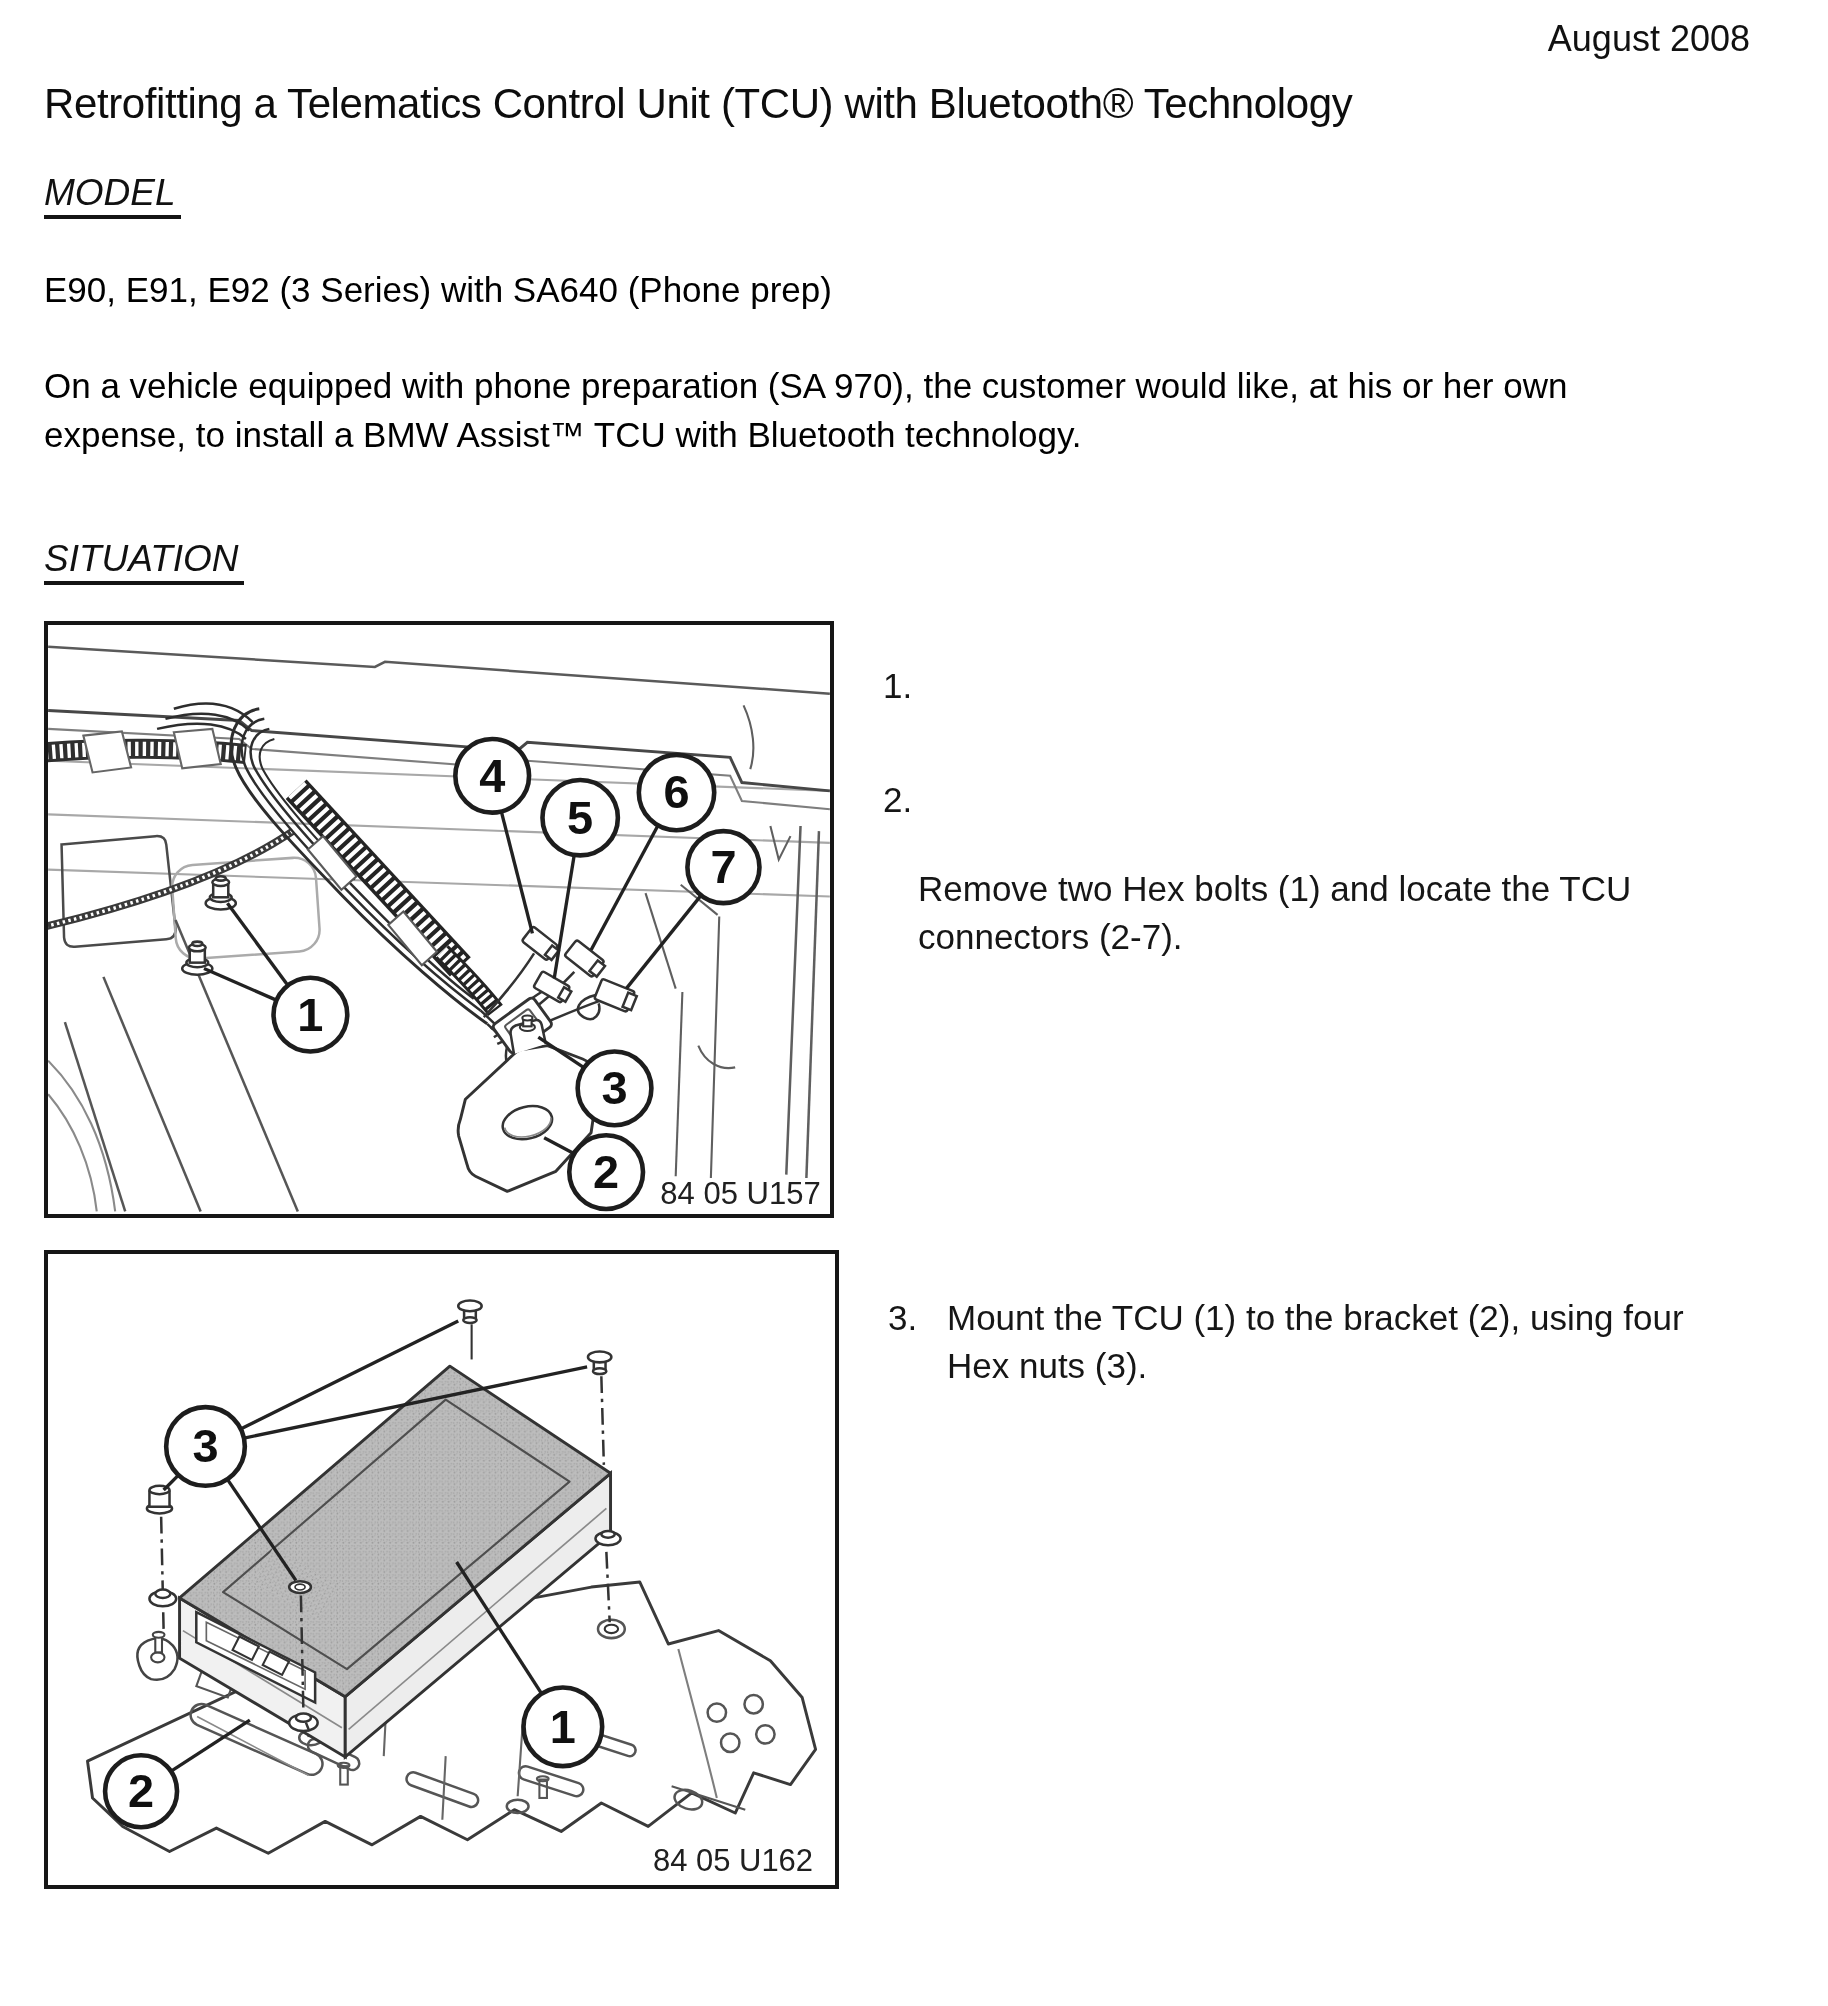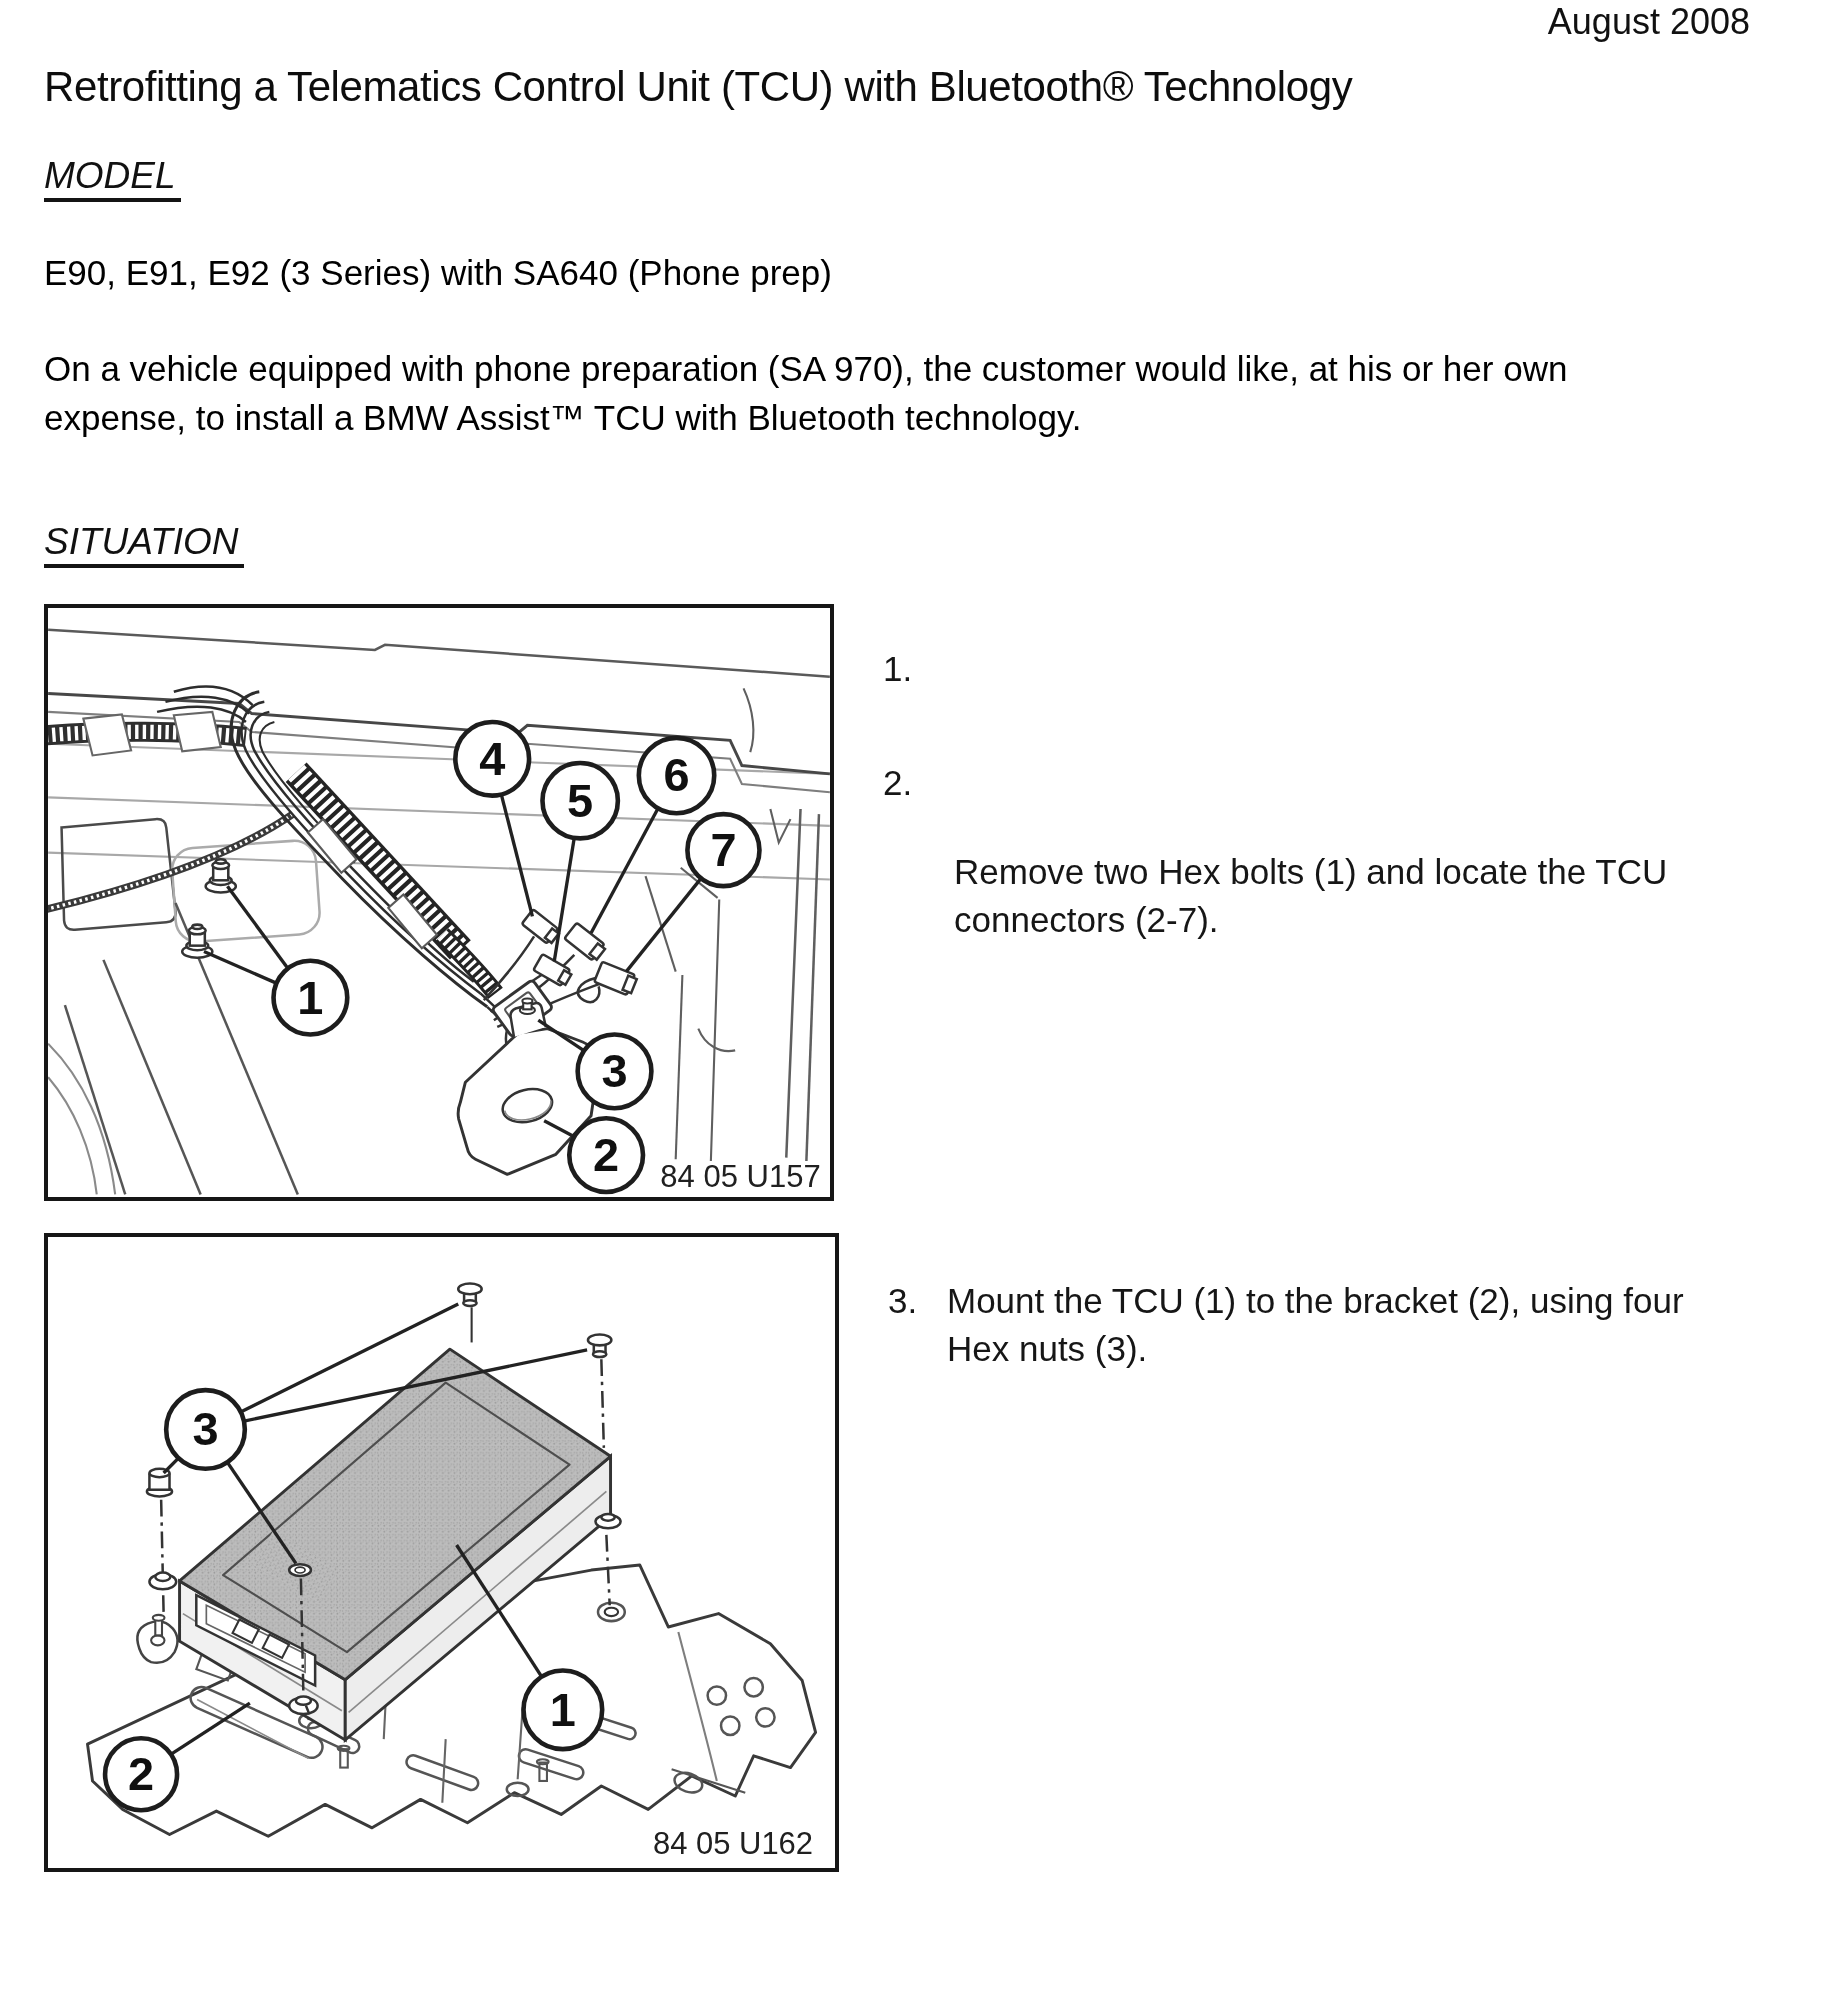--- a/index.html
+++ b/index.html
@@ -2,21 +2,21 @@
 <html style="font-size:13.6px"><head>
 <meta charset="utf-8">
 <style>
   * { margin:0; padding:0; box-sizing:border-box; }
   html,body { background:#ffffff; }
   body {
     width:1828px; height:2006px;
     font-family:"Liberation Sans","DejaVu Sans",sans-serif;
     color:#1c1c1c;
   }
-  .page { width:1784px; height:2006px; padding:2px 34px 0 44px; overflow:hidden; }
+  .page { width:1784px; height:2006px; padding:19px 34px 0 44px; overflow:hidden; }
 
   .doc-date { font-size:36px; line-height:1.1; text-align:right; color:#111; }
   .doc-title { font-size:42px; font-weight:normal; margin-top:21px; color:#0d0d0d; letter-spacing:-0.4px; }
 
   .sec-heading-wrap { }
   .sec-heading {
     display:inline-block;
     font-size:37px; font-weight:normal; font-style:italic;
     border-bottom:4.2px solid #141414; padding-bottom:2.5px; padding-right:5.1px;
     color:#111; line-height:1.05;
@@ -33,21 +33,21 @@
   .fig-row-2 { margin-top:32px; }
   .figure-box { flex:none; border:4.2px solid #161616; background:#fff; }
   .figure-box svg { display:block; }
 
   .steps-col { margin-left:49px; font-size:35px; line-height:48px; color:#161616; }
   .step { display:flex; }
   .step-num { width:59px; flex:none; }
   .step-text { white-space:pre-line; }
   .mt-step1 { margin-top:41px; }
   .mt-step2 { margin-top:66px; }
-  .step-sub { margin-left:71px; margin-top:41px; white-space:pre-line; }
+  .step-sub { margin-left:35px; margin-top:41px; white-space:pre-line; }
   .mt-step3 { margin-top:44px; }
 
   .co-num { font:bold 56px "Liberation Sans","DejaVu Sans",sans-serif; fill:#101010; }
   .fig-label { font:37px "Liberation Sans","DejaVu Sans",sans-serif; fill:#202020; }
 </style>
 </head>
 <body>
 
 <div class="page">
 

